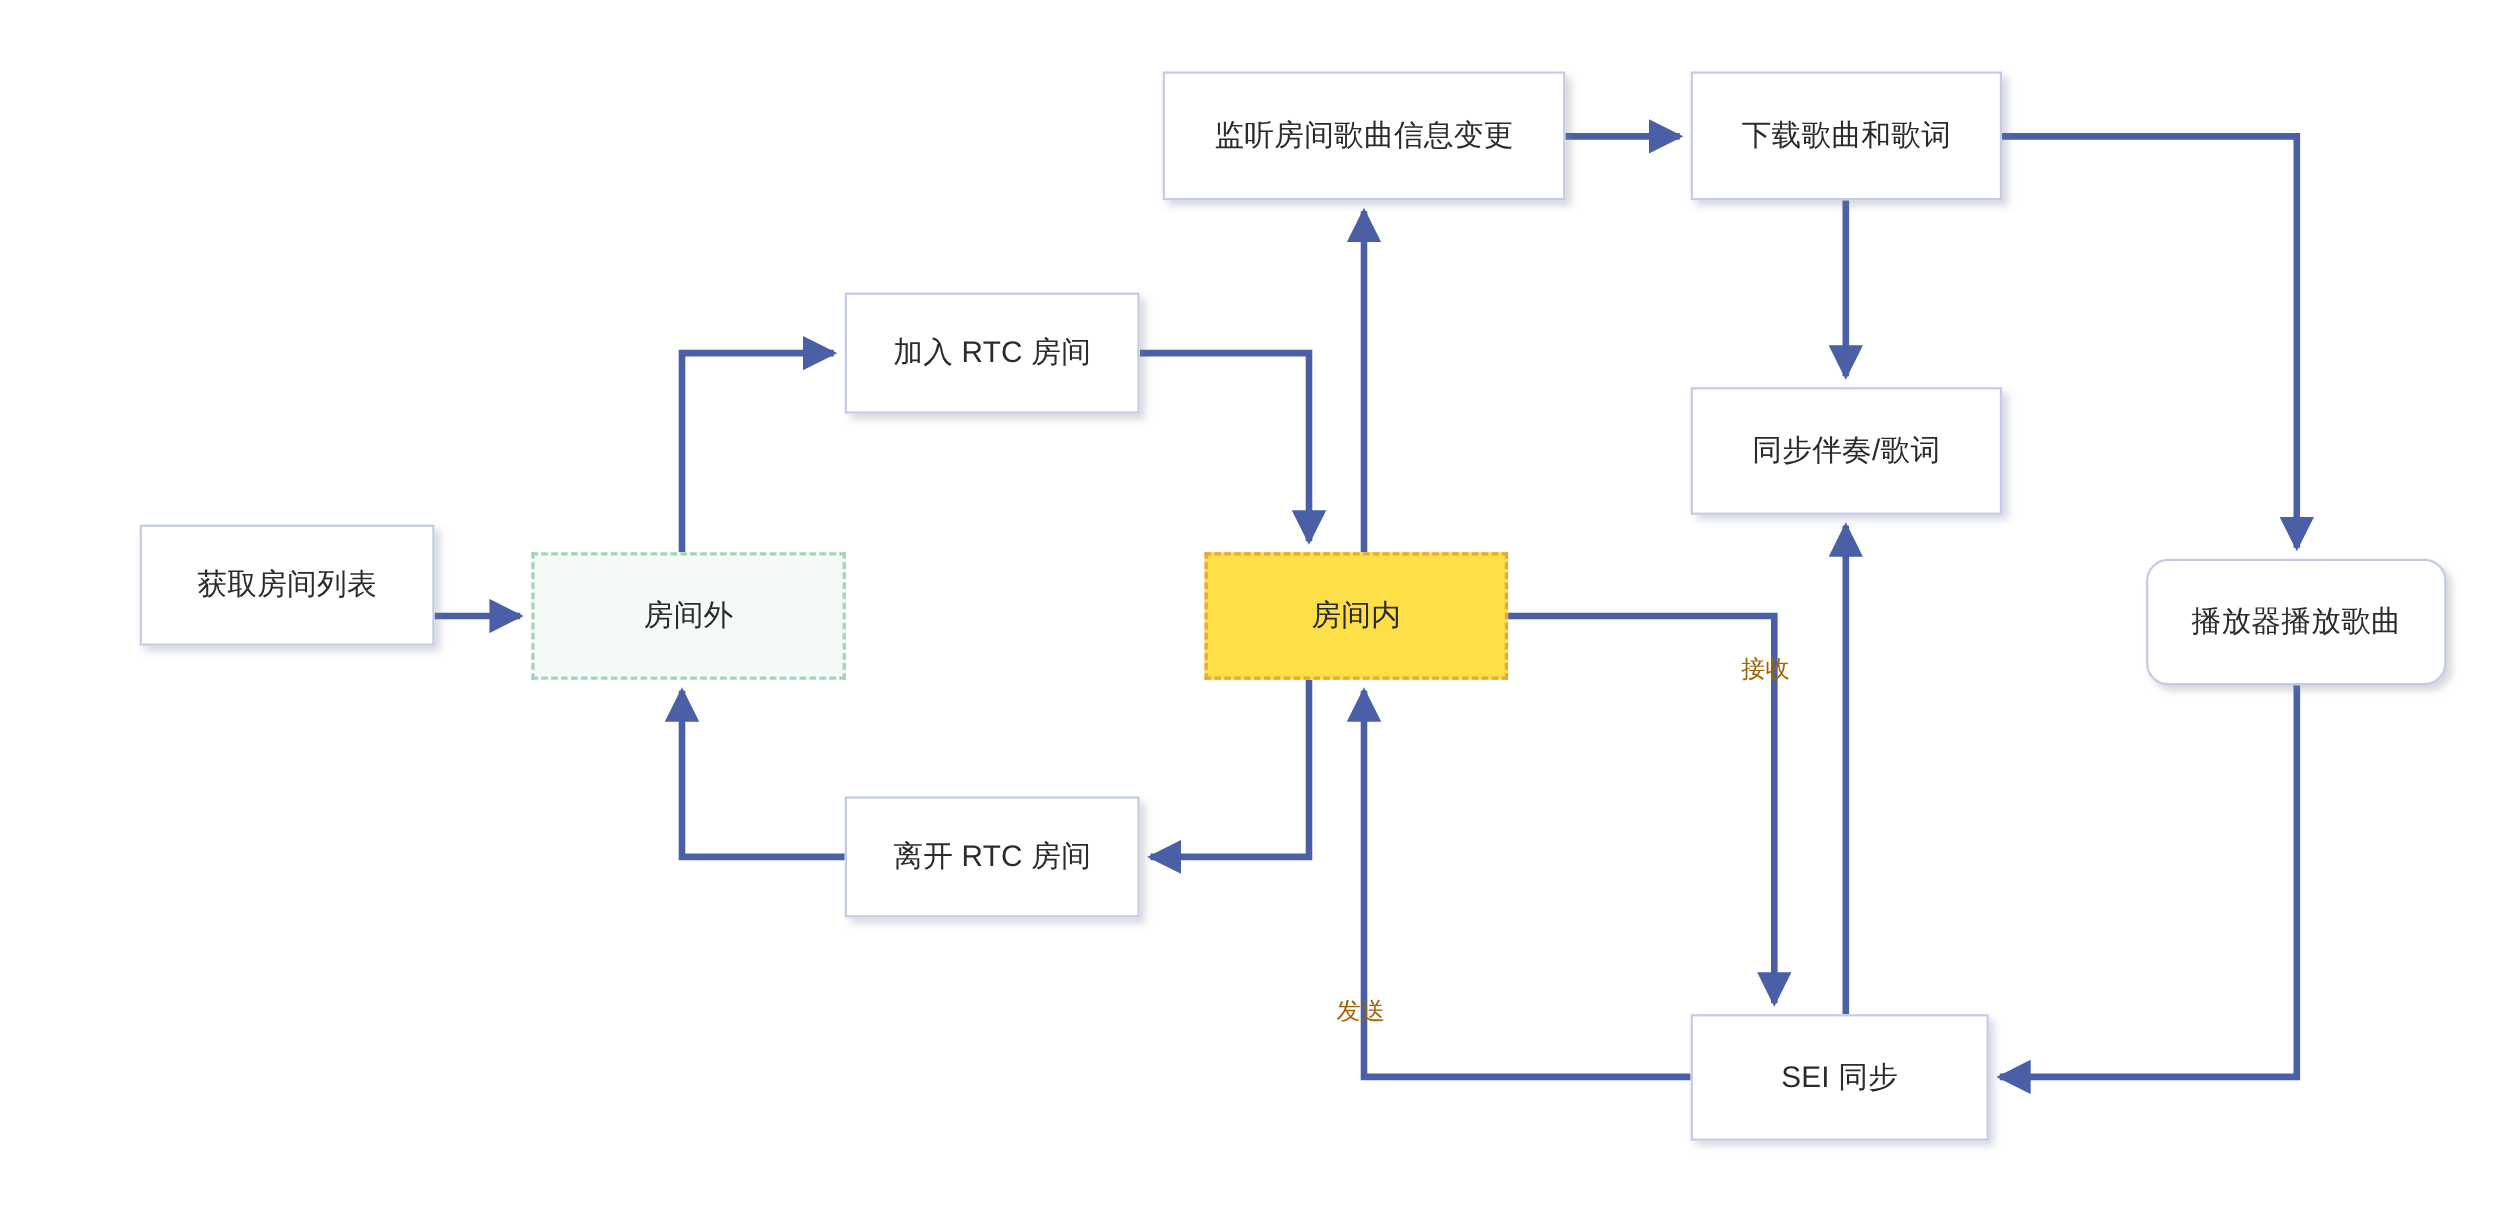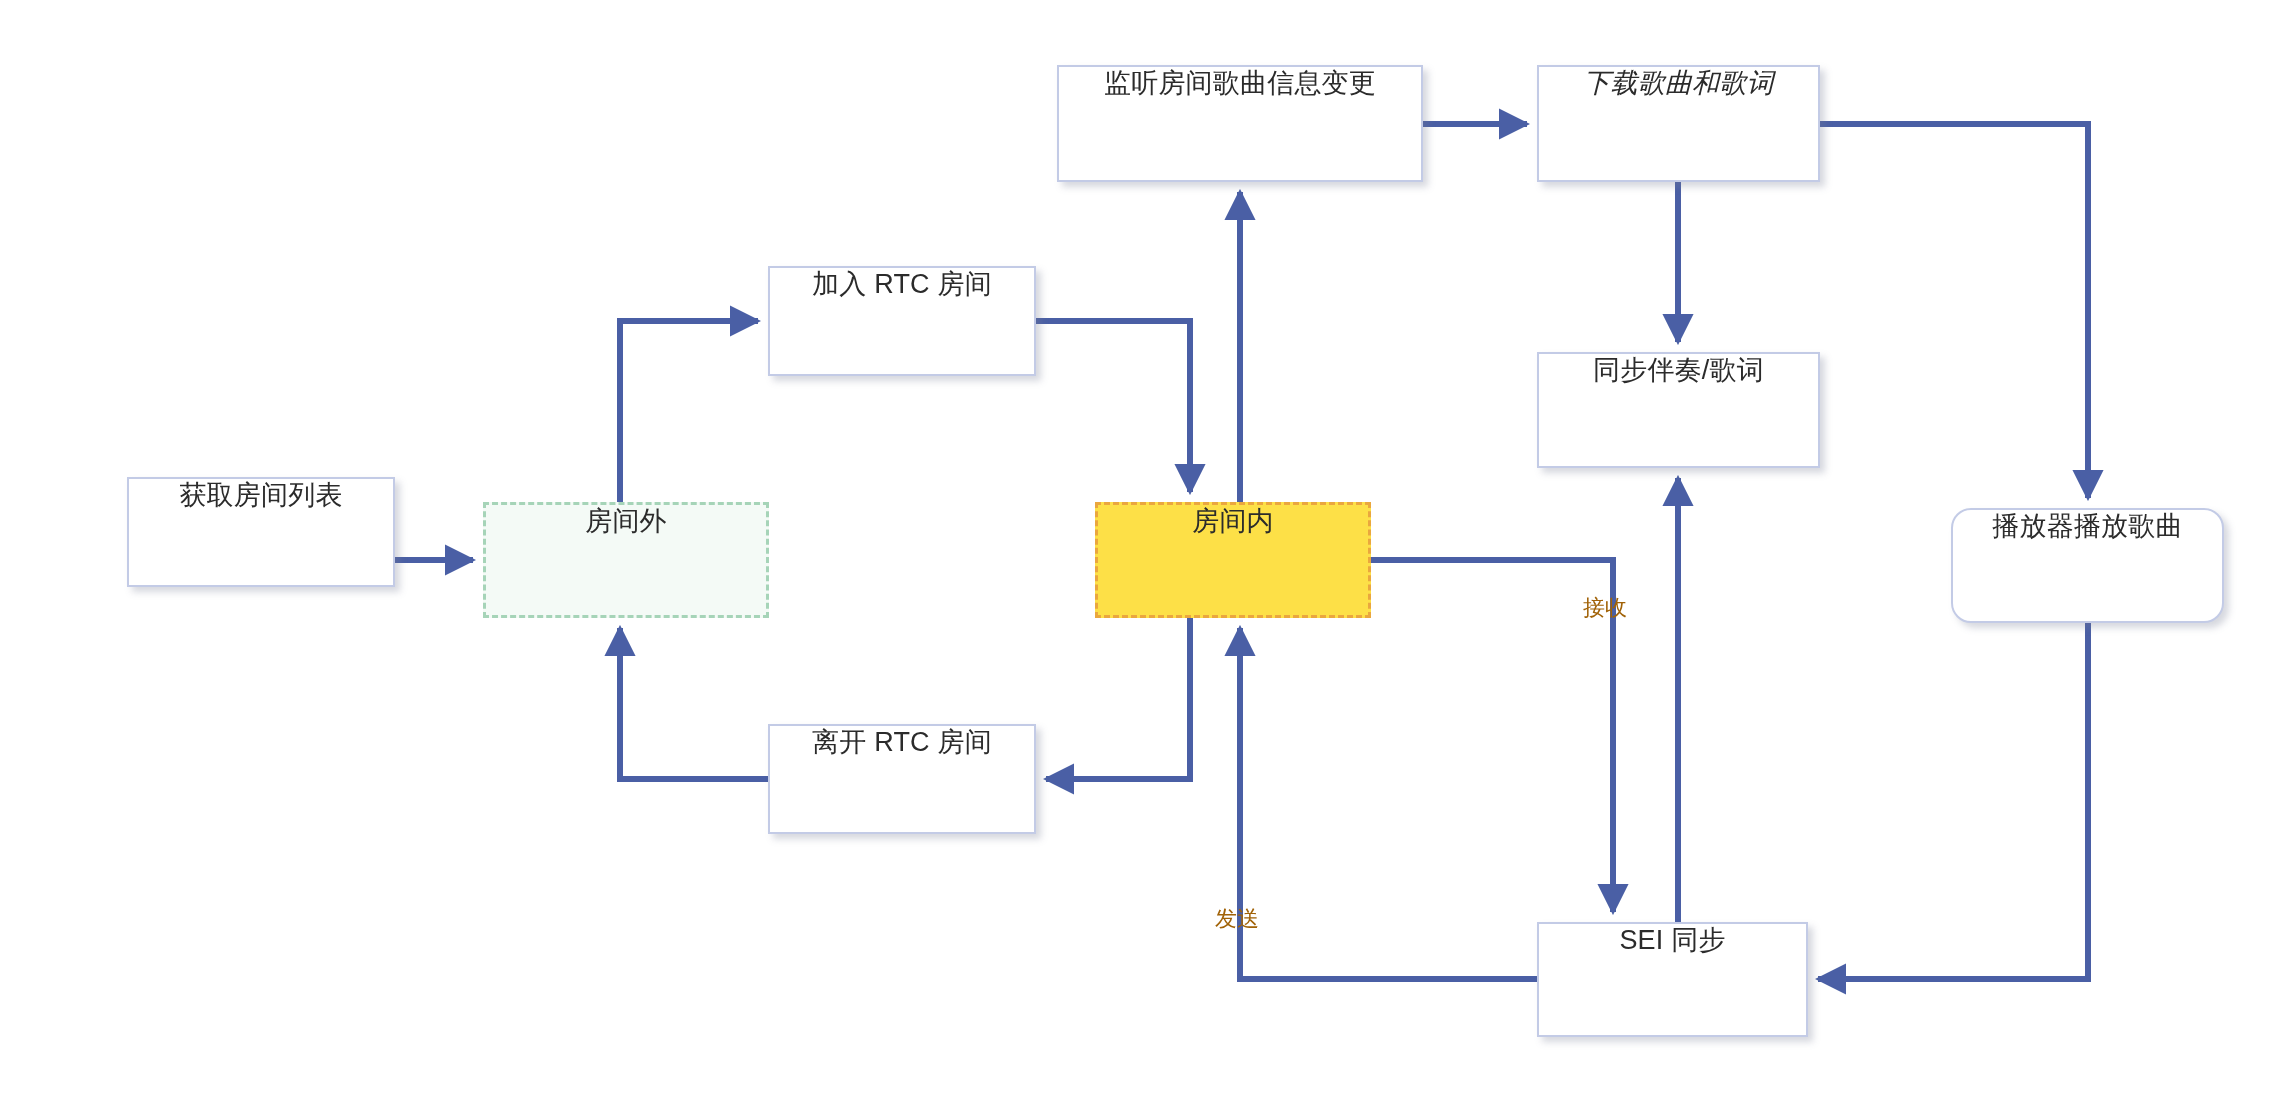--- a/index.html
+++ b/index.html
@@ -22,21 +22,21 @@
     position: absolute;
     left: 0;
     top: 0;
     width: 2287px;
     height: 1105px;
   }
   .node {
     position: absolute;
     box-sizing: border-box;
     display: flex;
-    align-items: flex-start;
+    align-items: center;
     justify-content: center;
     text-align: center;
     z-index: 5;
   }
   .node-label {
     font-size: 27px;
     line-height: 1.25;
     color: #2b2b2b;
     letter-spacing: 0.2px;
     white-space: nowrap;
@@ -127,21 +127,21 @@
   </div>
 
   <div class="node state-orange" style="left:1095px; top:502px; width:276px; height:116px;">
     <span class="node-label">房间内</span>
   </div>
 
   <div class="node process" style="left:1057px; top:65px; width:366px; height:117px;">
     <span class="node-label">监听房间歌曲信息变更</span>
   </div>
 
-  <div class="node process" style="left:1537px; top:65px; width:283px; height:117px;font-style:italic;">
+  <div class="node process" style="left:1537px; top:65px; width:283px; height:117px;">
     <span class="node-label">下载歌曲和歌词</span>
   </div>
 
   <div class="node process" style="left:1537px; top:352px; width:283px; height:116px;">
     <span class="node-label">同步伴奏/歌词</span>
   </div>
 
   <div class="node process" style="left:1951px; top:508px; width:273px; height:115px;border-radius:20px;">
     <span class="node-label">播放器播放歌曲</span>
   </div>

